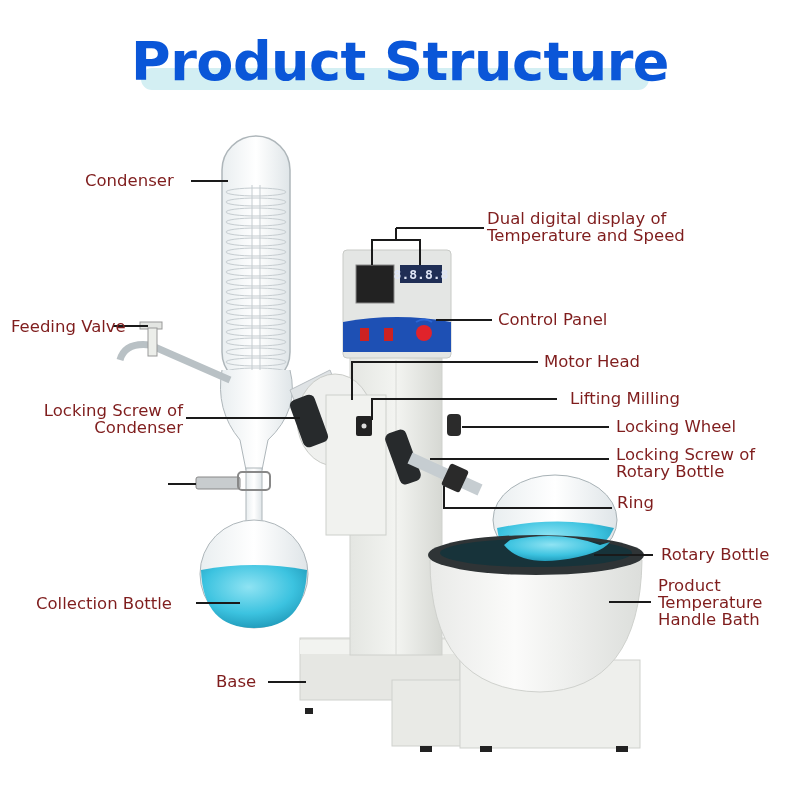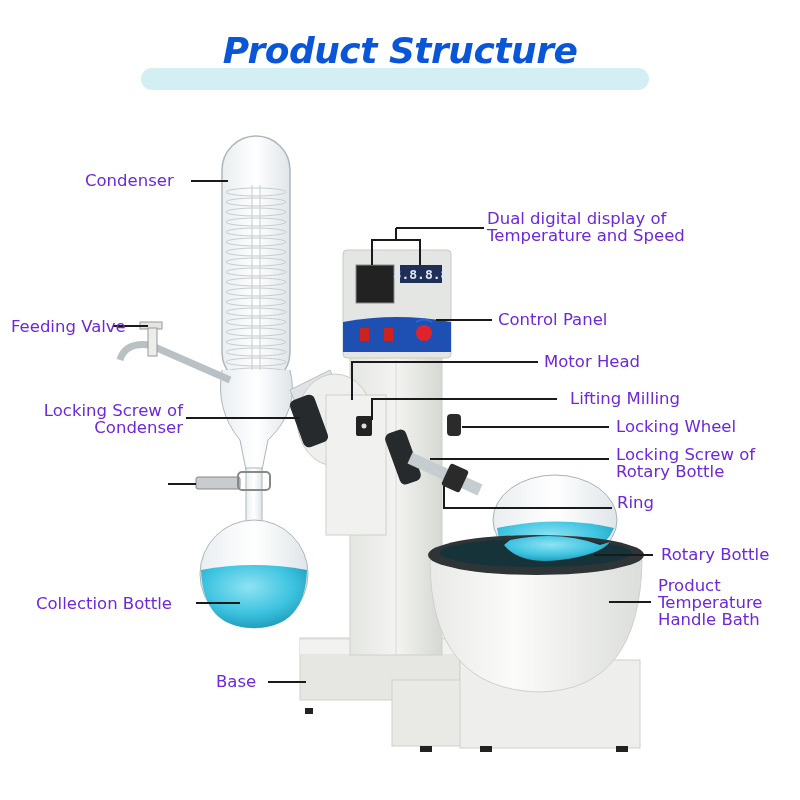--- a/index.html
+++ b/index.html
@@ -1,20 +1,20 @@
 <!DOCTYPE html>
 <html><head>
 <meta charset="utf-8">
 <style>
   html,body{margin:0;padding:0;background:#fff;}
   body{width:800px;height:800px;position:relative;overflow:hidden;font-family:"Liberation Sans","DejaVu Sans",sans-serif;}
   .title-band{position:absolute;left:141px;top:68px;width:508px;height:22px;border-radius:11px;background:#d3eff3;}
-  .title{position:absolute;left:0;top:30px;width:800px;text-align:center;font-family:"DejaVu Sans",sans-serif;font-weight:bold;font-size:36px;color:#0a56d8;letter-spacing:-0.5px;font-style:italic;}
+  .title{position:absolute;left:0;top:30px;width:800px;text-align:center;font-family:"DejaVu Sans",sans-serif;font-weight:bold;font-size:54px;color:#0a56d8;letter-spacing:-0.5px;}
   svg.art{position:absolute;left:0;top:0;}
-  .lbl{position:absolute;font-family:"DejaVu Sans",sans-serif;font-size:16.5px;line-height:17px;color:#6d28d9;white-space:nowrap;}
+  .lbl{position:absolute;font-family:"DejaVu Sans",sans-serif;font-size:16.5px;line-height:17px;color:#7f1d1d;white-space:nowrap;}
   .r{text-align:right;}
 </style>
 </head>
 <body>
 
 <div class="title-band"></div>
 <div class="title">Product Structure</div>
 
 <svg class="art" width="800" height="800" viewBox="0 0 800 800">
   <defs>

